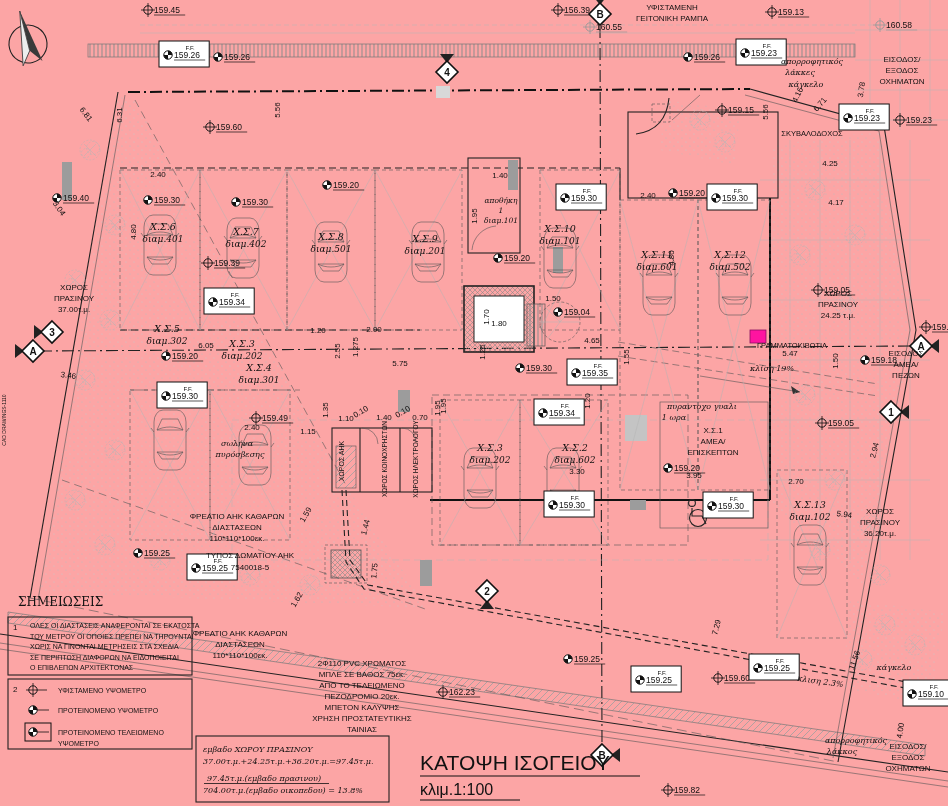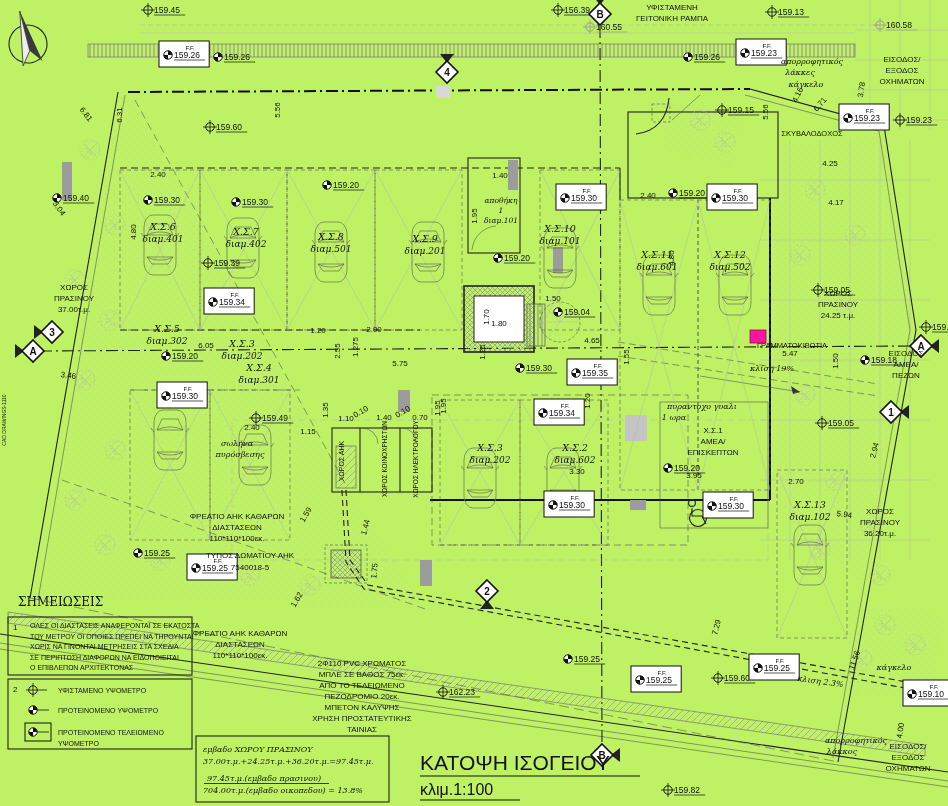--- a/index.html
+++ b/index.html
@@ -1,16 +1,16 @@
 <!DOCTYPE html>
 <html><head>
 <meta charset="utf-8">
 <style>
   html,body{margin:0;padding:0;background:#fff;}
-  .page{width:948px;height:806px;position:relative;background:#bef264;overflow:hidden;
+  .page{width:948px;height:806px;position:relative;background:#fca5a5;overflow:hidden;
         font-family:"Liberation Sans",sans-serif;}
   svg{display:block}
   text{fill:#111;}
   .t-sans{font-family:"Liberation Sans",sans-serif;}
   .t-serif{font-family:"DejaVu Serif",serif;}
   .t-it{font-family:"DejaVu Serif",serif;font-style:italic;}
   .thin{stroke:#555;stroke-width:.6;fill:none;}
   .xlite{stroke:#b5b5b5;stroke-width:.5;fill:none;}
   .med{stroke:#222;stroke-width:1.1;fill:none;}
   .heavy{stroke:#111;stroke-width:2;fill:none;}

